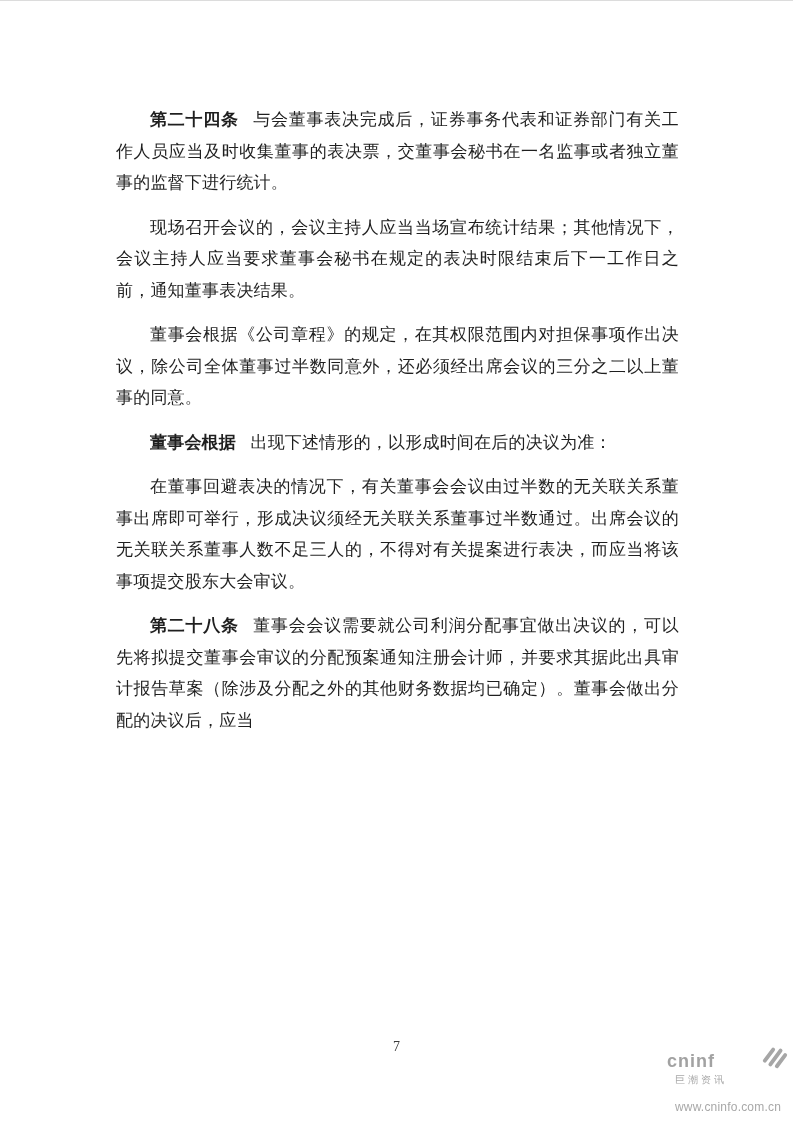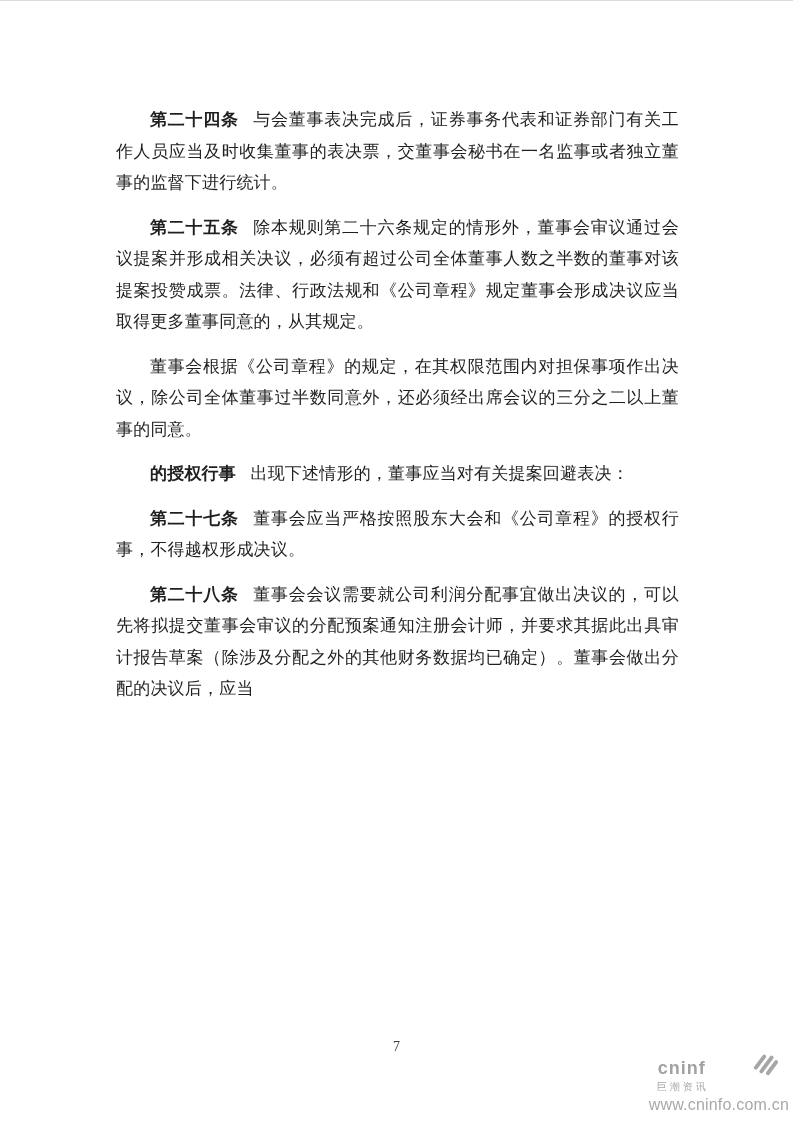--- a/index.html
+++ b/index.html
@@ -77,36 +77,36 @@
   .wm-cn {
     font-size: 10px;
     color: #a8a8a8;
     letter-spacing: 3px;
     margin-top: 0px;
     align-self: flex-start;
     margin-left: 8px;
     font-family: Liberation Serif, serif;
   }
   .wm-url {
-    font-size: 16px;
+    font-size: 12px;
     color: #a8a8a8;
-    margin-top: 2px;
+    margin-top: 13px;
     letter-spacing: 0.2px;
     font-family: "Liberation Sans", "DejaVu Sans", sans-serif;
   }
 </style>
 </head>
 <body>
 
 <div class="content">
   <p class="para"><span class="clause-num">第二十四条</span><span>与会董事表决完成后，证券事务代表和证券部门有关工作人员应当及时收集董事的表决票，交董事会秘书在一名监事或者独立董事的监督下进行统计。</span></p>
-  <p class="para"><span class="clause-num">第二十五条</span><span>除本规则第二十六条规定的情形外，董事会审议通过会议提案并形成相关决议，必须有超过公司全体董事人数之半数的董事对该提案投赞成票。法律、行政法规和《公司章程》规定董事会形成决议应当取得更多董事同意的，从其规定。</span></p>
+  <p class="para"><span>现场召开会议的，会议主持人应当当场宣布统计结果；其他情况下，会议主持人应当要求董事会秘书在规定的表决时限结束后下一工作日之前，通知董事表决结果。</span></p>
   <p class="para"><span>董事会根据《公司章程》的规定，在其权限范围内对担保事项作出决议，除公司全体董事过半数同意外，还必须经出席会议的三分之二以上董事的同意。</span></p>
-  <p class="para"><span class="clause-num">的授权行事</span><span>出现下述情形的，董事应当对有关提案回避表决：</span></p>
-  <p class="para"><span class="clause-num">第二十七条</span><span>董事会应当严格按照股东大会和《公司章程》的授权行事，不得越权形成决议。</span></p>
+  <p class="para"><span class="clause-num">董事会根据</span><span>出现下述情形的，以形成时间在后的决议为准：</span></p>
+  <p class="para"><span>在董事回避表决的情况下，有关董事会会议由过半数的无关联关系董事出席即可举行，形成决议须经无关联关系董事过半数通过。出席会议的无关联关系董事人数不足三人的，不得对有关提案进行表决，而应当将该事项提交股东大会审议。</span></p>
   <p class="para"><span class="clause-num">第二十八条</span><span>董事会会议需要就公司利润分配事宜做出决议的，可以先将拟提交董事会审议的分配预案通知注册会计师，并要求其据此出具审计报告草案（除涉及分配之外的其他财务数据均已确定）。董事会做出分配的决议后，应当</span></p>
 </div>
 
 <div class="page-num">7</div>
 
 <div class="watermark">
   <div class="wm-row">
     <span class="wm-brand">cninf</span>
     <span class="wm-logo">
       <svg width="28" height="24" viewBox="0 0 30 26" aria-hidden="true">

